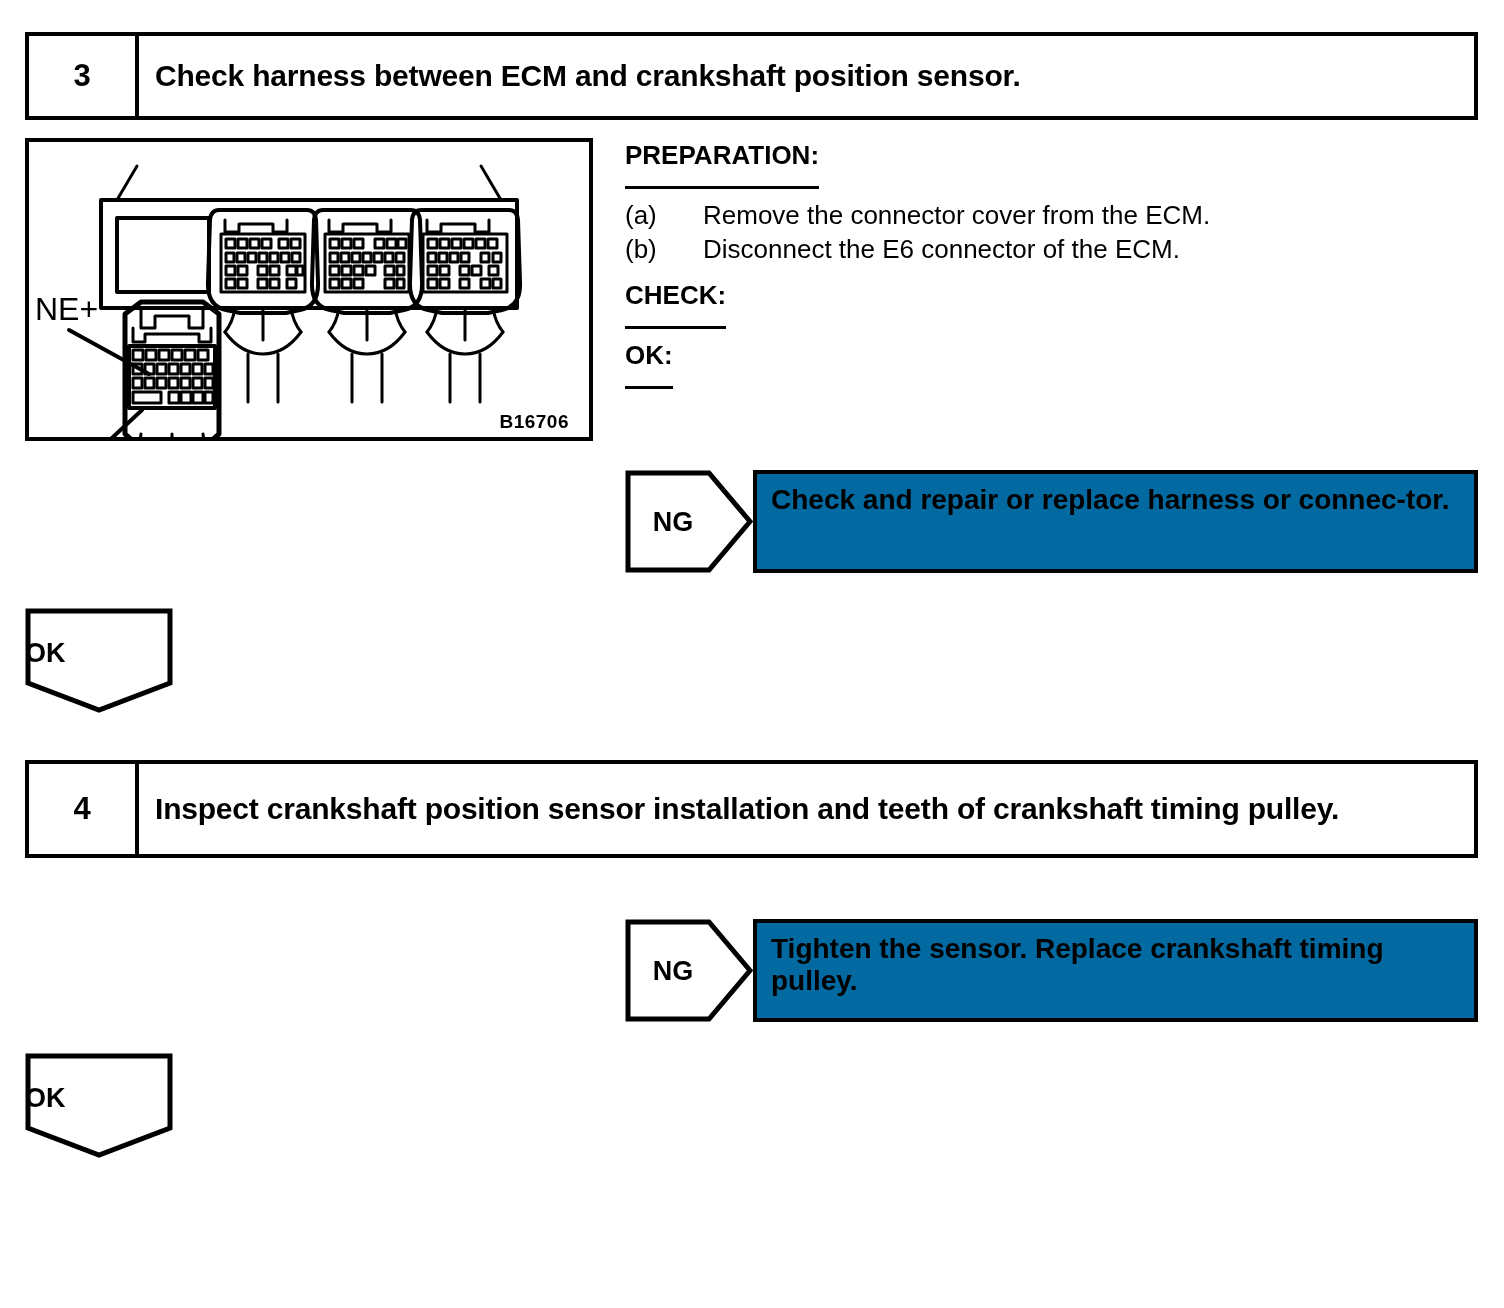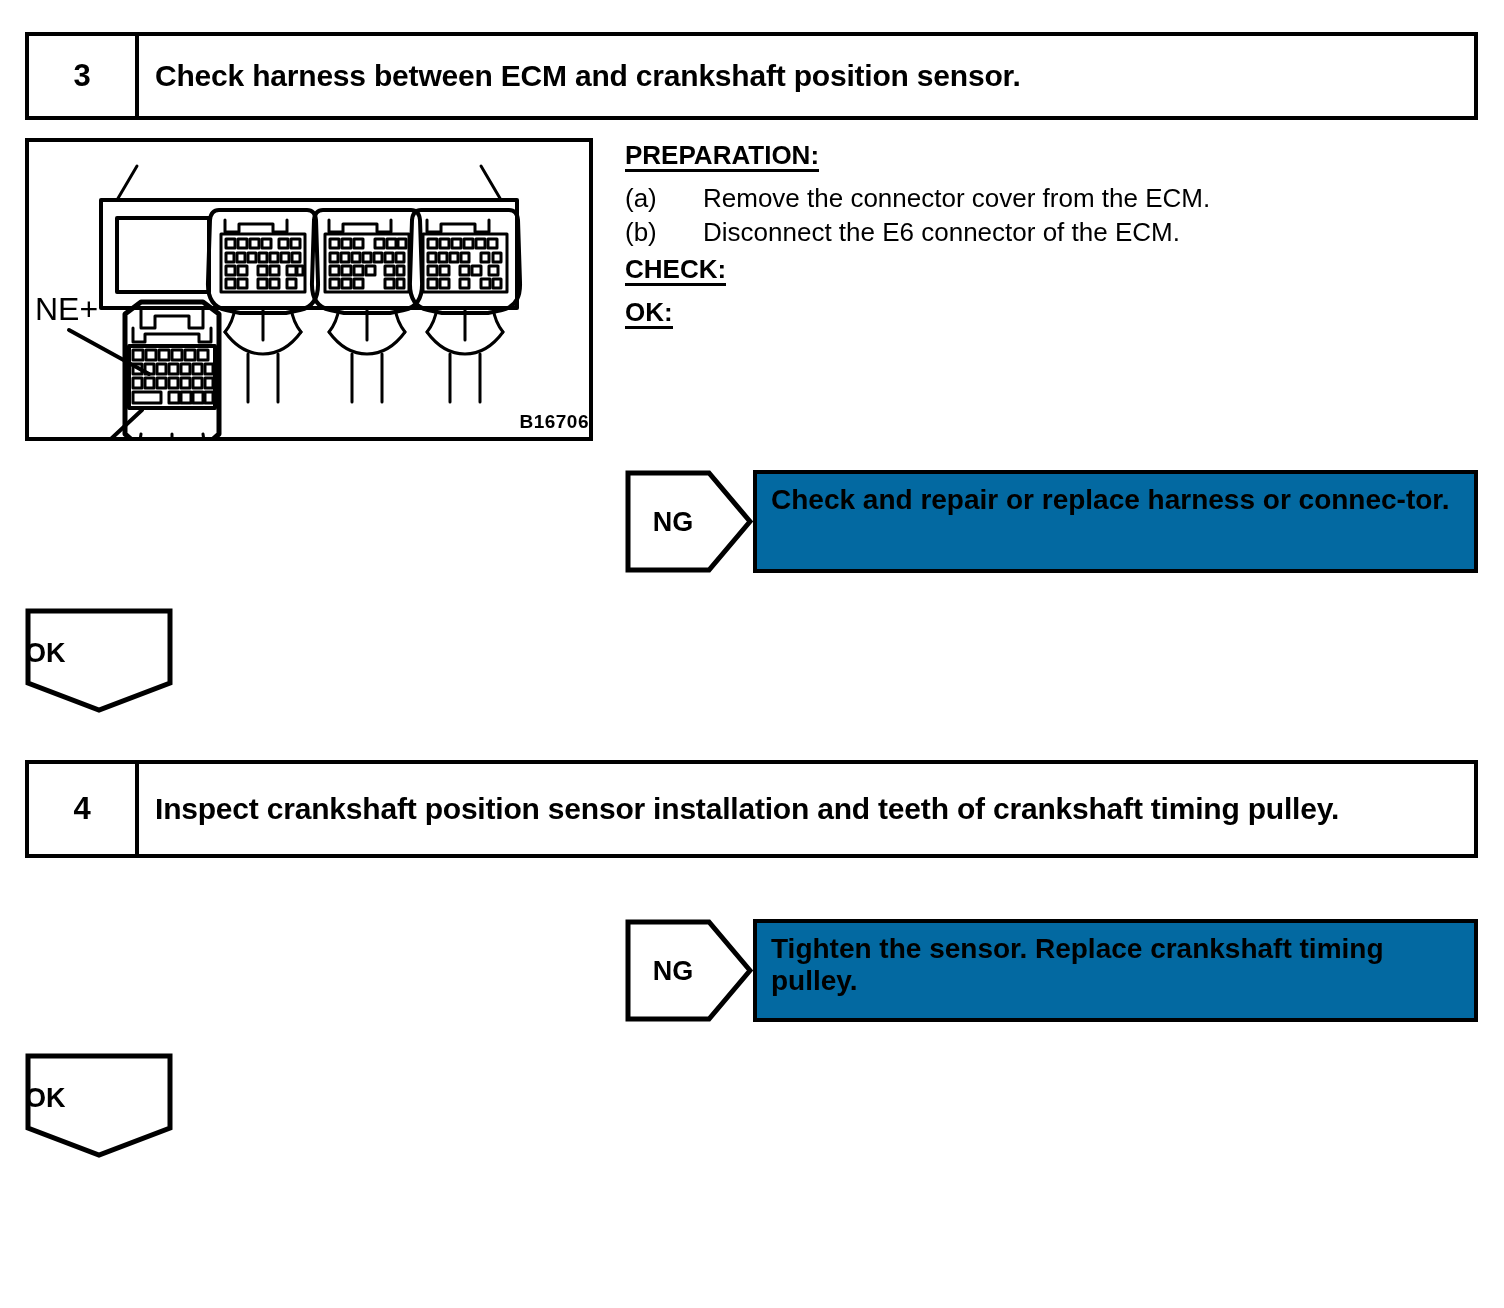--- a/index.html
+++ b/index.html
@@ -56,39 +56,39 @@
   
   .figure-panel {
     position: absolute;
     border: 4px solid #000;
     background: #fff;
     box-sizing: border-box;
     overflow: hidden;
   }
   .figure-id {
     position: absolute;
-    right: 0;
+    right: 20px;
     bottom: 4px;
     font-size: 19px;
     font-weight: bold;
     letter-spacing: 0.5px;
   }
   .fig-svg { display: block; }
 
   
   .proc {
     position: absolute;
     font-size: 26px;
     line-height: 1.0;
   }
   .proc .hdr {
     font-weight: bold;
     display: inline-block;
     border-bottom: 3px solid #000;
-    padding-bottom: 1px;
+    padding-bottom: 18px;
     margin-bottom: 7px;
   }
   .proc .row {
     display: flex;
     margin-bottom: 8px;
   }
   .proc .row .lbl {
     width: 78px;
     flex: 0 0 78px;
   }
@@ -352,21 +352,21 @@
     <div class="row">
       <span class="lbl">(a)</span>
       <span class="txt">Remove the connector cover from the ECM.</span>
     </div>
 
     <div class="row">
       <span class="lbl">(b)</span>
       <span class="txt">Disconnect the E6 connector of the ECM.</span>
     </div>
 
-    <div class="blk" style="margin-top:11px;">
+    <div class="blk" style="margin-top:20px;">
       <span class="hdr">CHECK:</span>
     </div>
 
 
     <div class="blk" style="margin-top:2px;">
       <span class="hdr">OK:</span>
     </div>
 
   </div>
 

